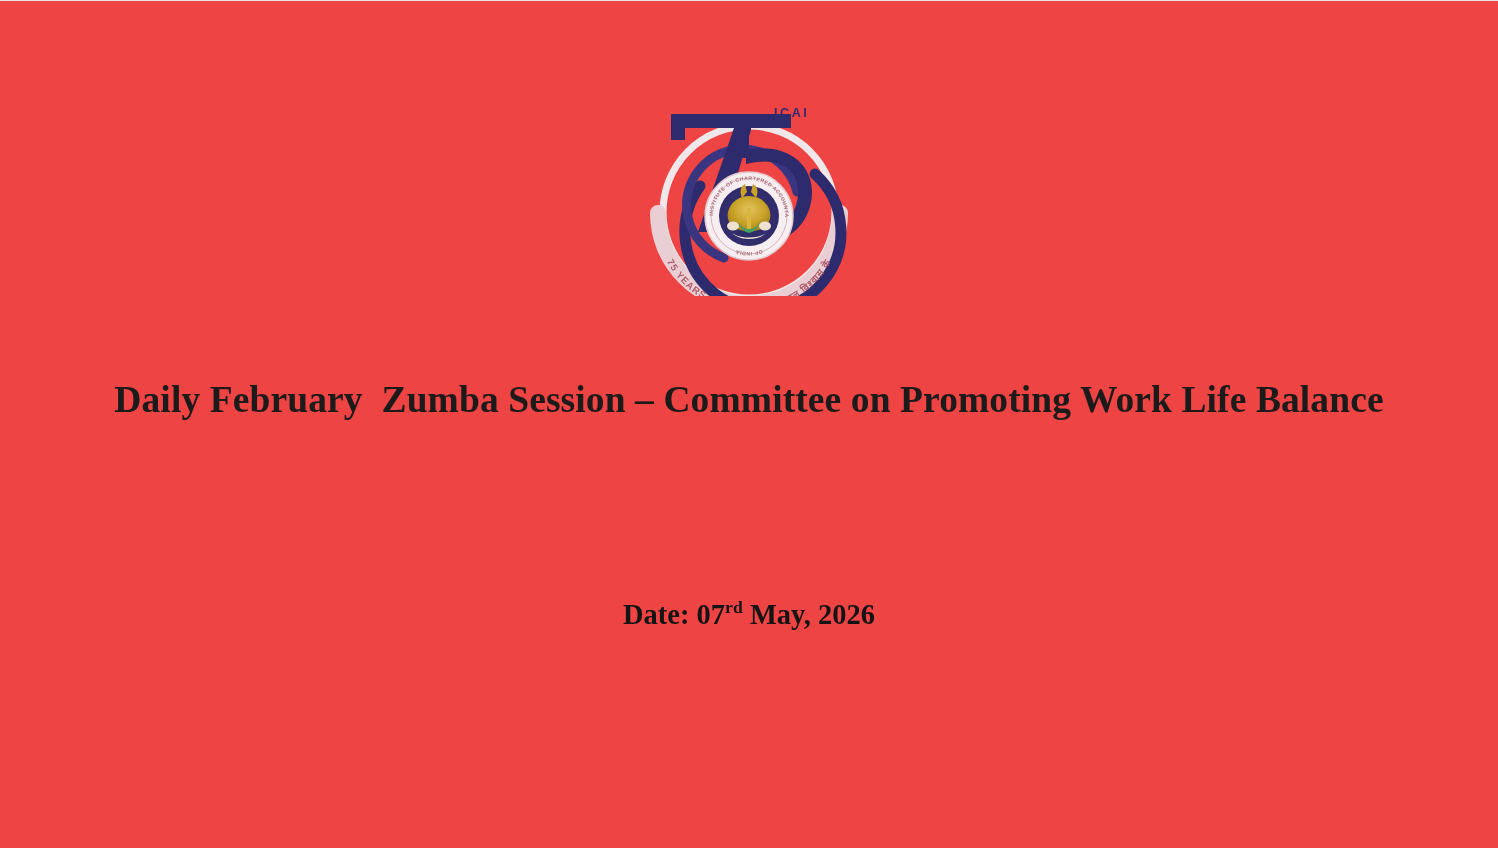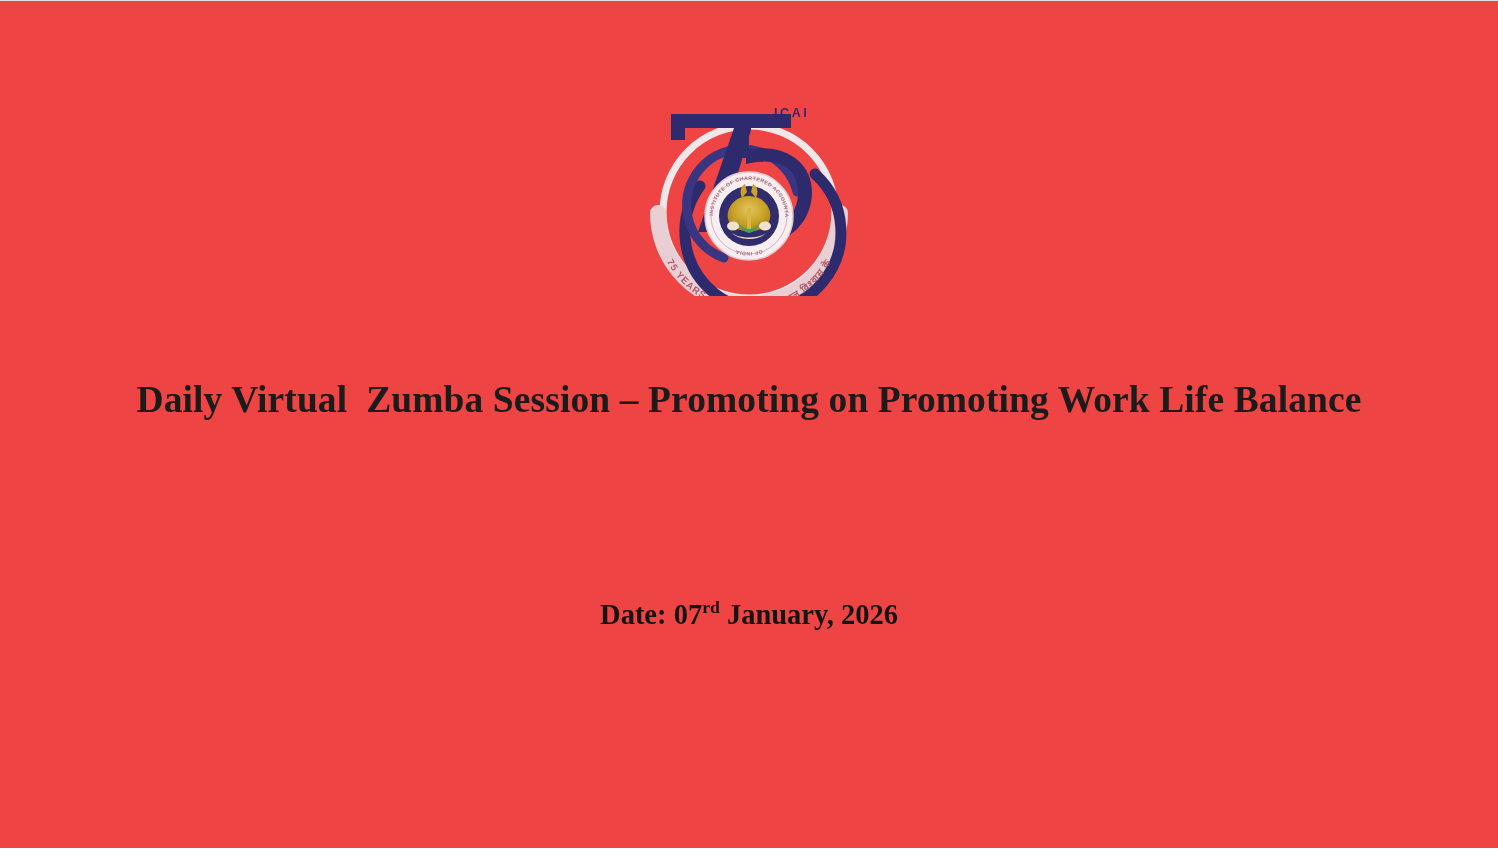--- a/index.html
+++ b/index.html
@@ -158,20 +158,20 @@
           <path d="M 96,130 C 102,142 128,142 134,130 C 130,140 100,140 96,130 Z" fill="#efe3cf"></path>
         </g>
       </g>
 
       <text font-family="'Liberation Sans','DejaVu Sans',sans-serif" font-size="9.6" font-weight="bold" letter-spacing="0.9" fill="#b05a6a">
         <textPath href="#arcPath" startOffset="50%" text-anchor="middle">75 YEARS OF TRUST | ७५ साल विश्वास के</textPath>
       </text>
     </svg>
   </div>
 
-  <div id="title">Daily Virtual  Zumba Session – Promoting on Promoting Work Life Balance</div>
+  <div id="title">Daily February  Zumba Session – Committee on Promoting Work Life Balance</div>
 
   <div id="datetime">
-    <div class="dt-line"><span>Date: 07</span><sup class="ordinal">rd</sup><span> January, 2026</span></div>
+    <div class="dt-line"><span>Date: 07</span><sup class="ordinal">rd</sup><span> May, 2026</span></div>
   </div>
 
   <div id="bottom-strip"></div>
 </div>
 
 </body></html>

